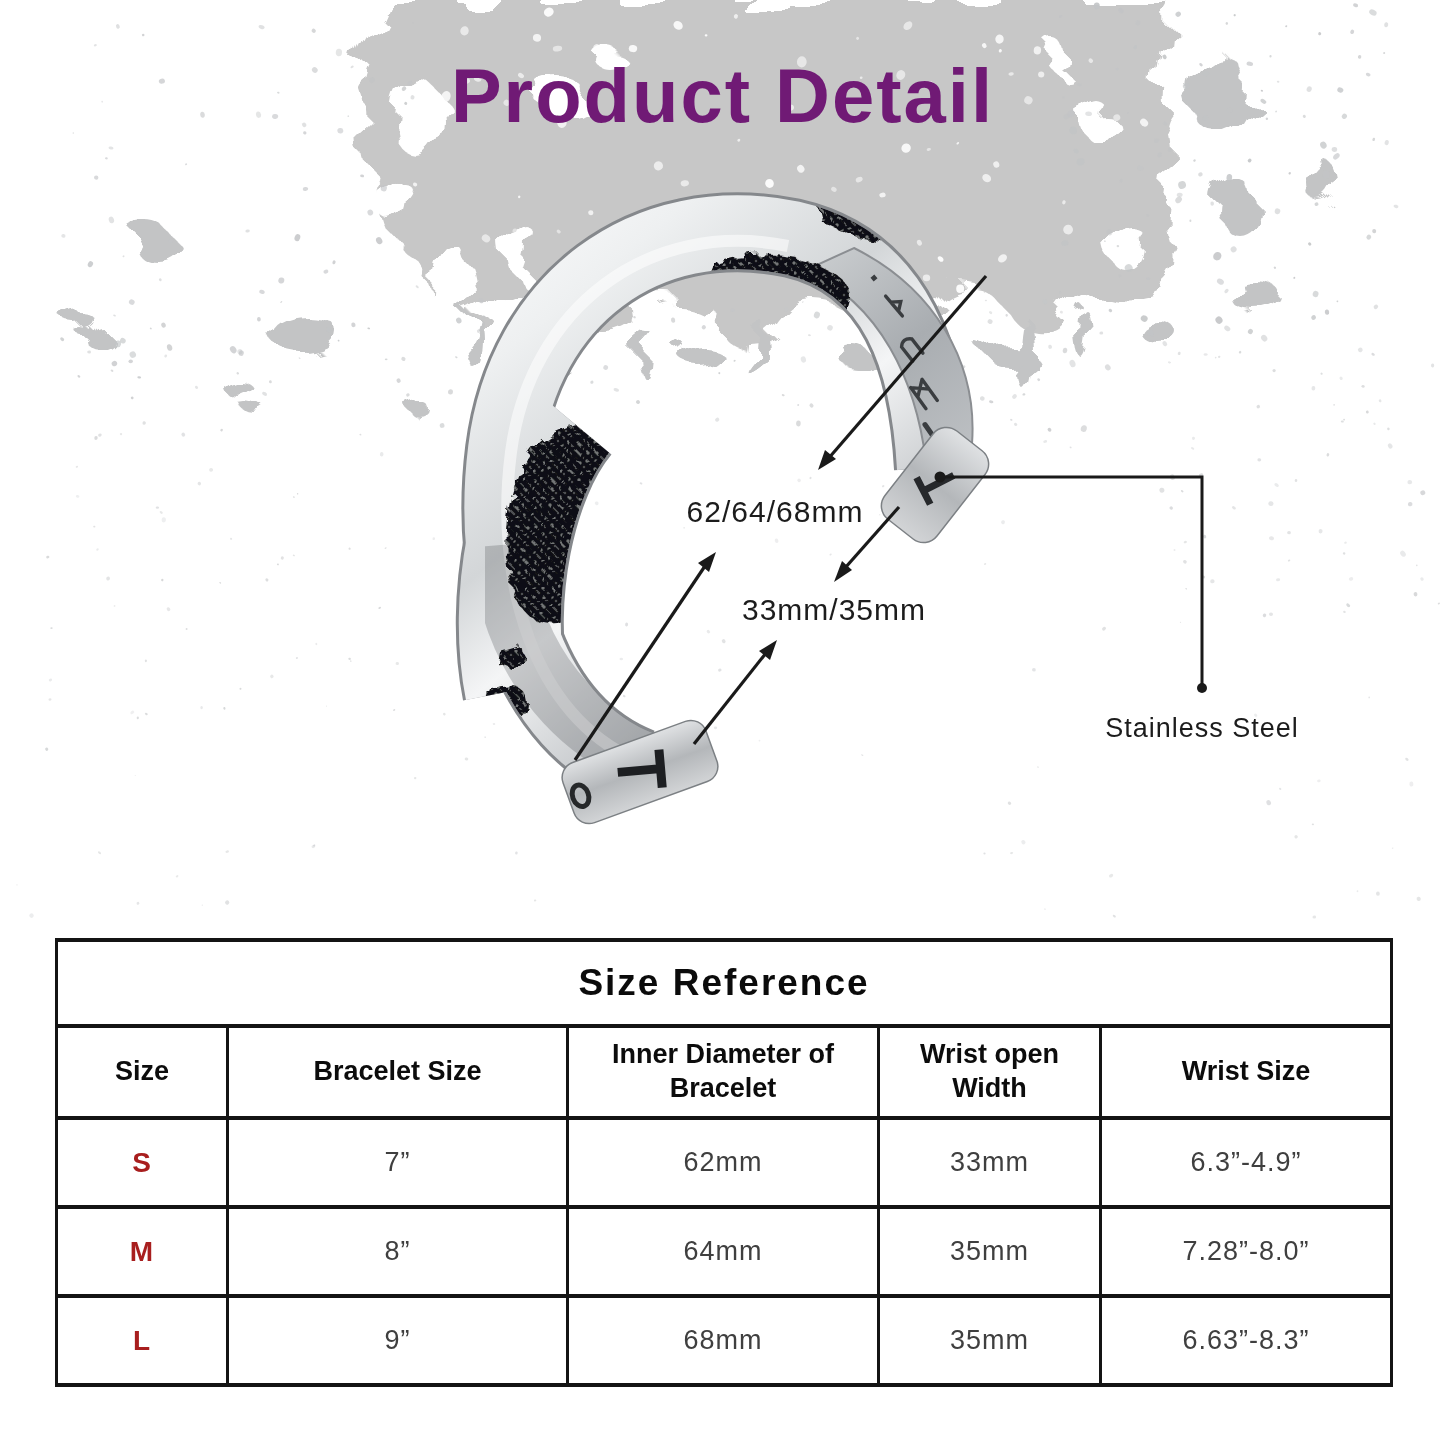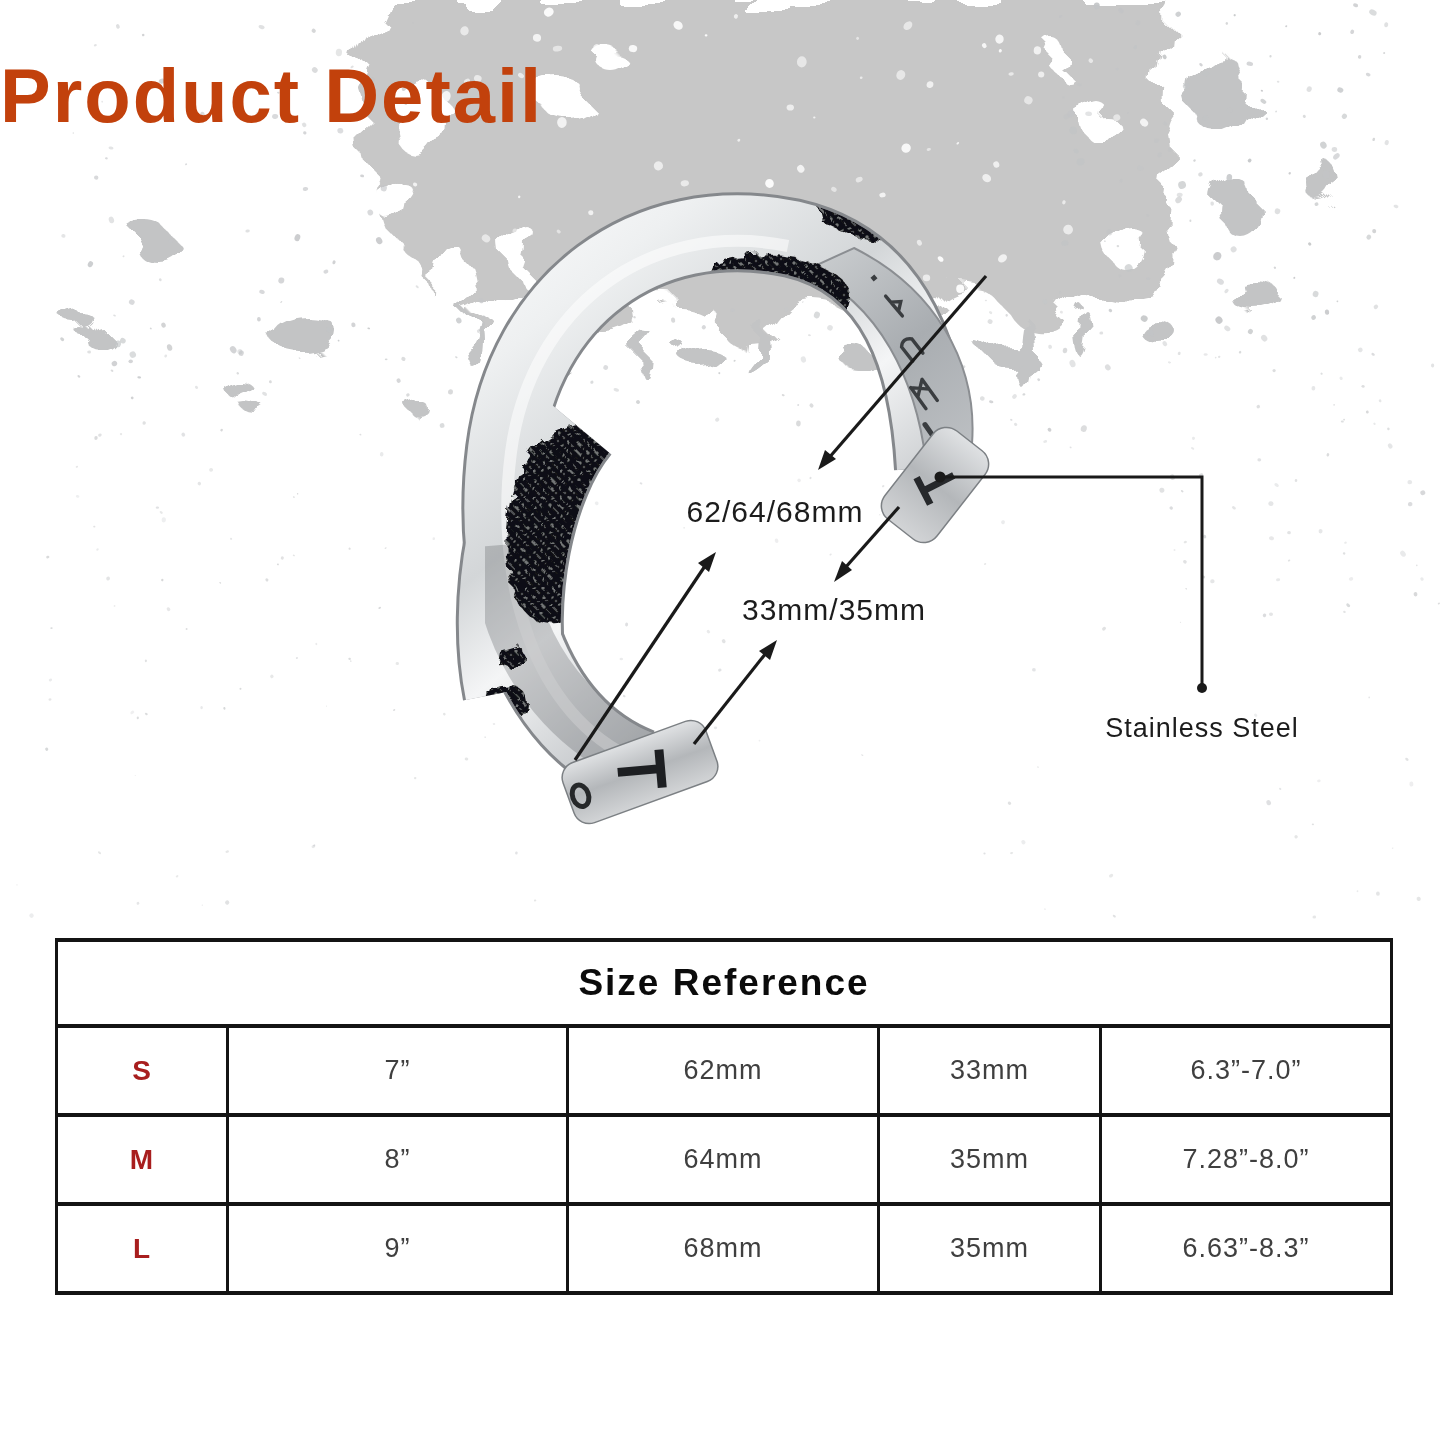--- a/index.html
+++ b/index.html
@@ -1,21 +1,21 @@
 <!DOCTYPE html>
 <html><head>
 <meta charset="utf-8">
 <style>
   html,body{margin:0;padding:0;background:#ffffff;}
   body{width:1445px;height:1445px;position:relative;overflow:hidden;
        font-family:"Liberation Sans","DejaVu Sans",sans-serif;}
   #hero{position:absolute;left:0;top:0;width:1445px;height:940px;}
   #hero svg{position:absolute;left:0;top:0;}
-  .page-title{position:absolute;left:0;top:52px;width:100%;
-      font-size:76px;font-weight:bold;letter-spacing:2px;color:#c2410c;z-index:3;}
+  .page-title{position:absolute;left:0;top:52px;width:100%;text-align:center;
+      font-size:76px;font-weight:bold;letter-spacing:2px;color:#701a75;z-index:3;}
   .lbl{position:absolute;transform:translate(-50%,-50%);font-weight:normal;
       color:#1c1c1c;z-index:3;white-space:nowrap;letter-spacing:1px;}
   .lbl-dim{font-size:30px;}
   .lbl-mat{font-size:27px;text-align:center;}
   
   table.size-table{position:absolute;left:55px;top:938px;width:1335px;
       border-collapse:collapse;table-layout:fixed;background:#fff;z-index:4;}
   table.size-table td,table.size-table th{
       border:3px solid #141414;border-top-width:4px;border-bottom-width:4px;
       text-align:center;vertical-align:middle;padding:0 6px;margin-left:37px;}
@@ -720,26 +720,33 @@
     <col style="width:171px">
       <col style="width:340px">
       <col style="width:311px">
     <col style="width:222px">
       <col style="width:291px">
   </colgroup>
   <tbody>
     <tr>
       <td colspan="5" class="tbl-title">Size Reference</td>
     </tr>
+    <tr class="tbl-head">
+      <td>Size</td>
+      <td>Bracelet Size</td>
+      <td>Inner Diameter of Bracelet</td>
+      <td>Wrist open Width</td>
+      <td>Wrist Size</td>
+    </tr>
     <tr class="tbl-row">
       <td class="size-letter">S</td>
       <td>7”</td>
       <td>62mm</td>
       <td>33mm</td>
-      <td>6.3”-7.0”</td>
+      <td>6.3”-4.9”</td>
     </tr>
     <tr class="tbl-row">
       <td class="size-letter">M</td>
       <td>8”</td>
       <td>64mm</td>
       <td>35mm</td>
       <td>7.28”-8.0”</td>
     </tr>
     <tr class="tbl-row">
       <td class="size-letter">L</td>

